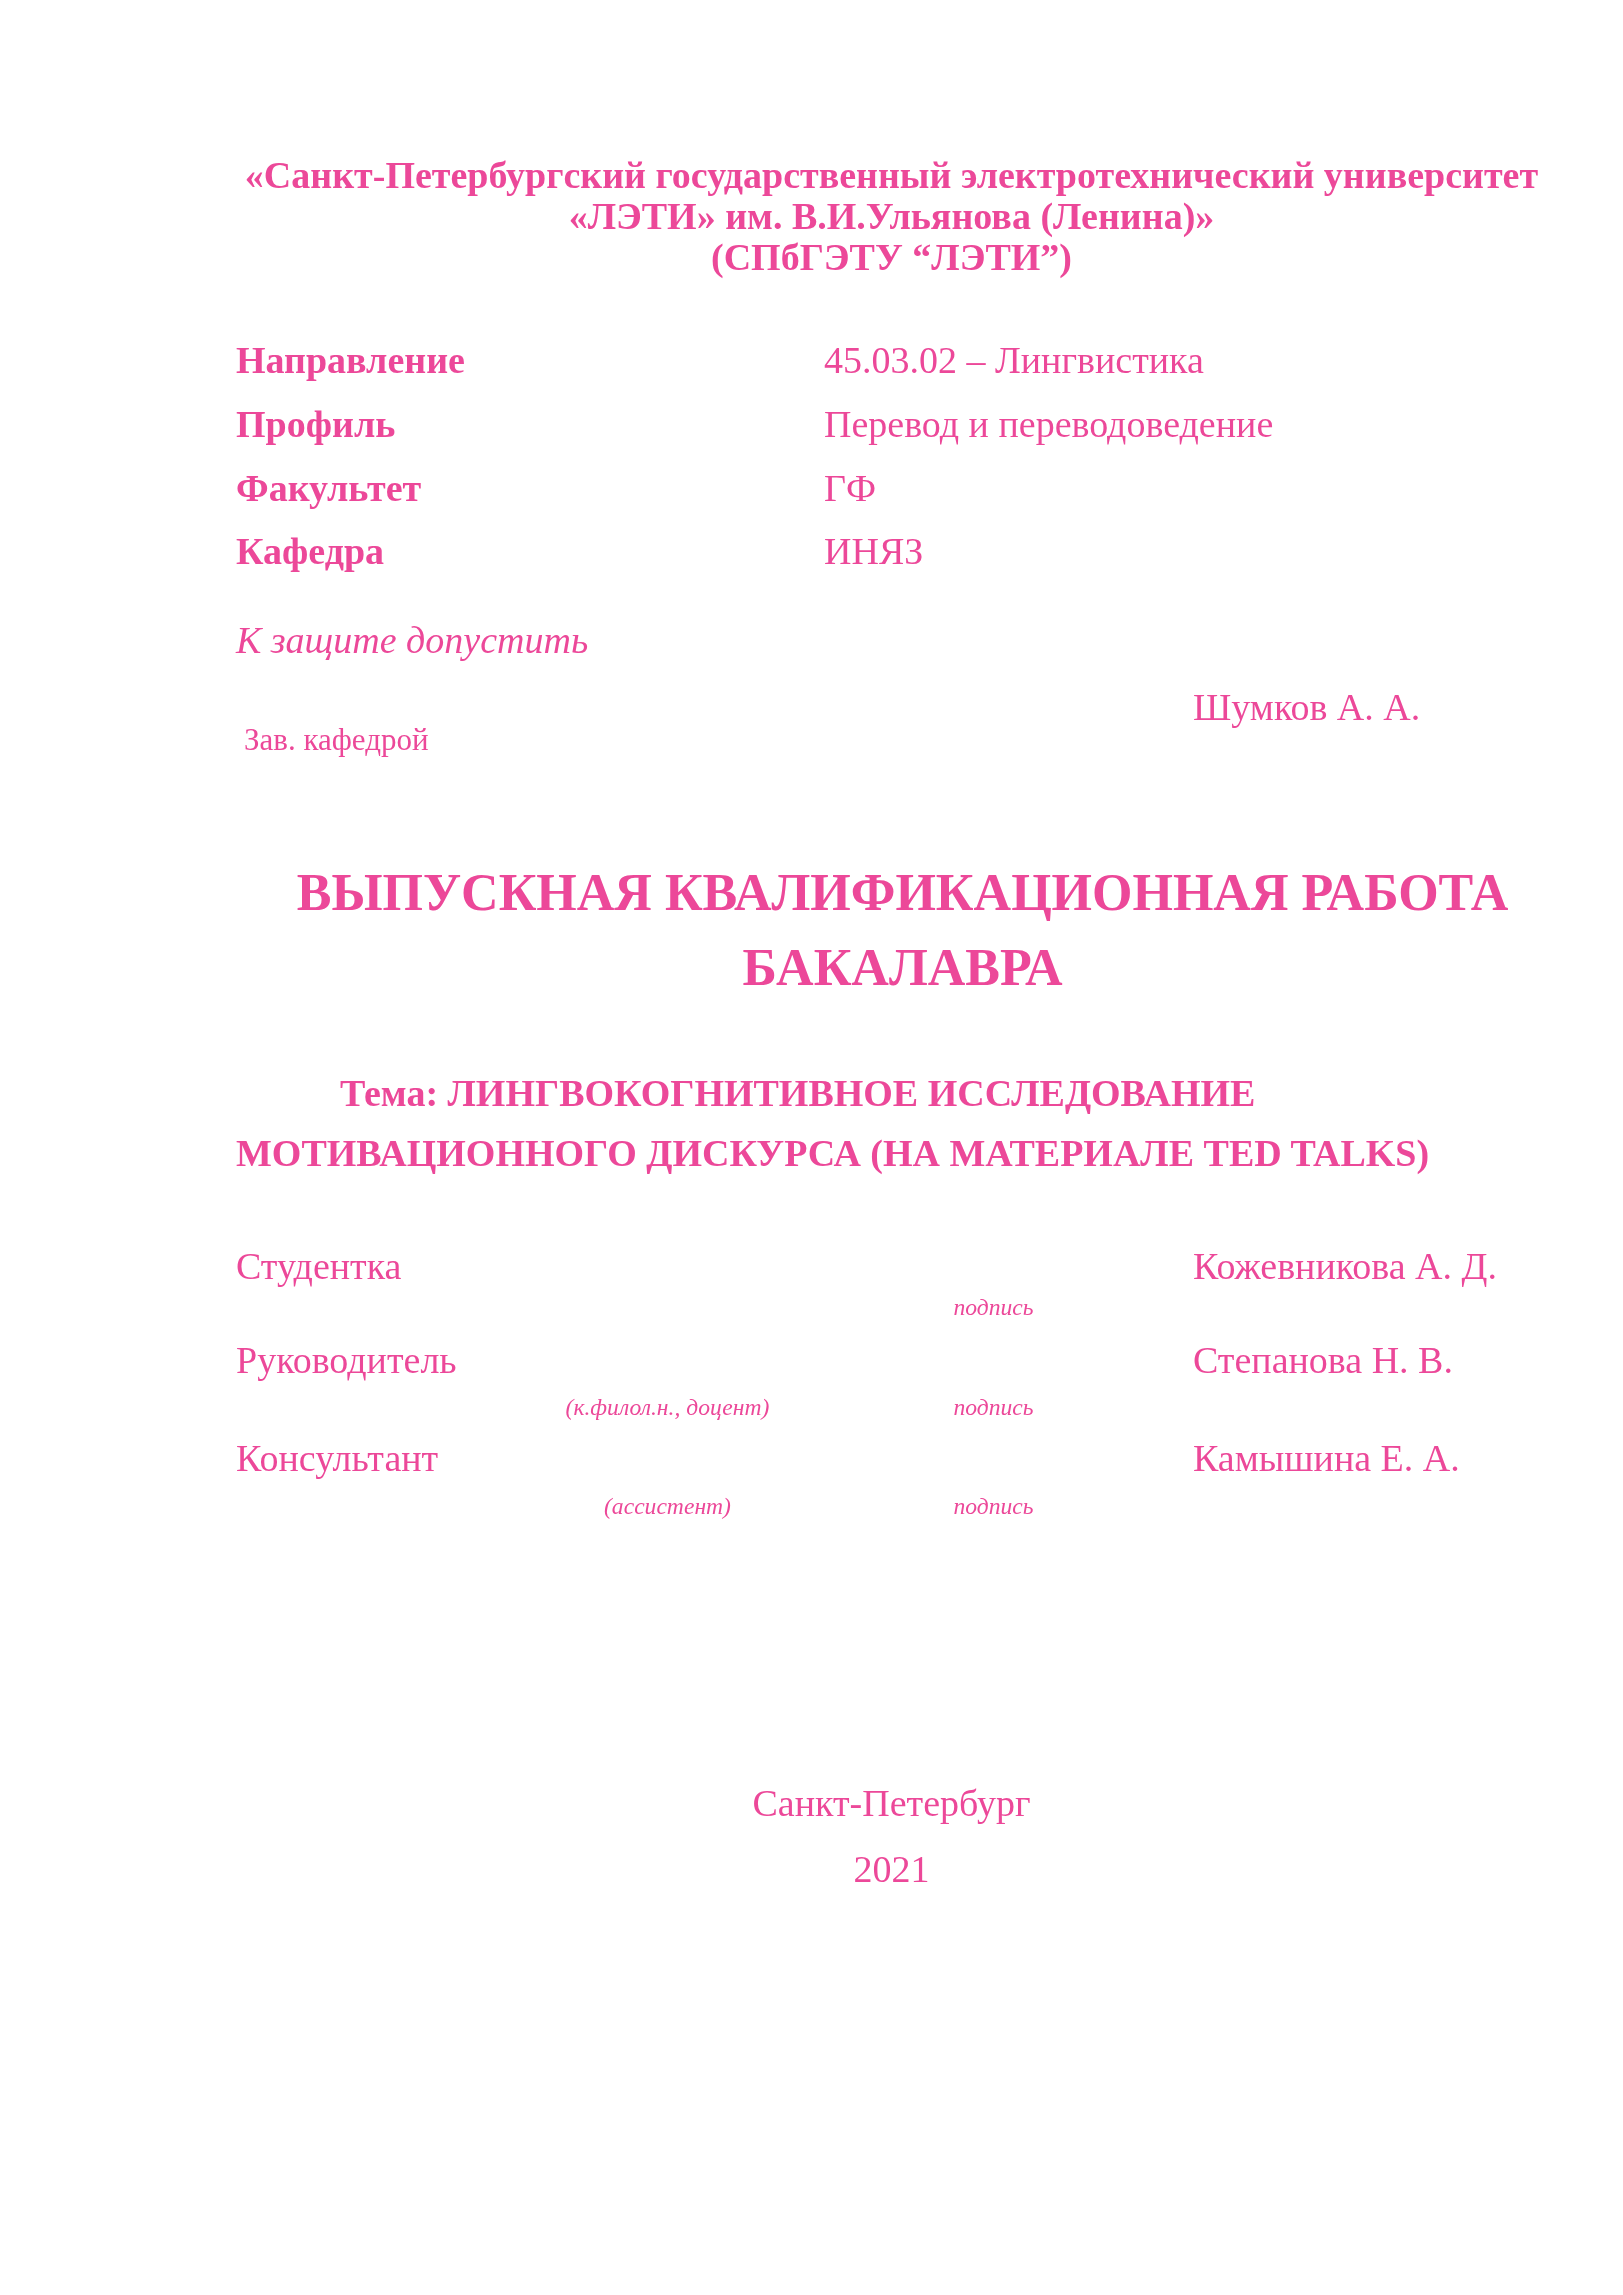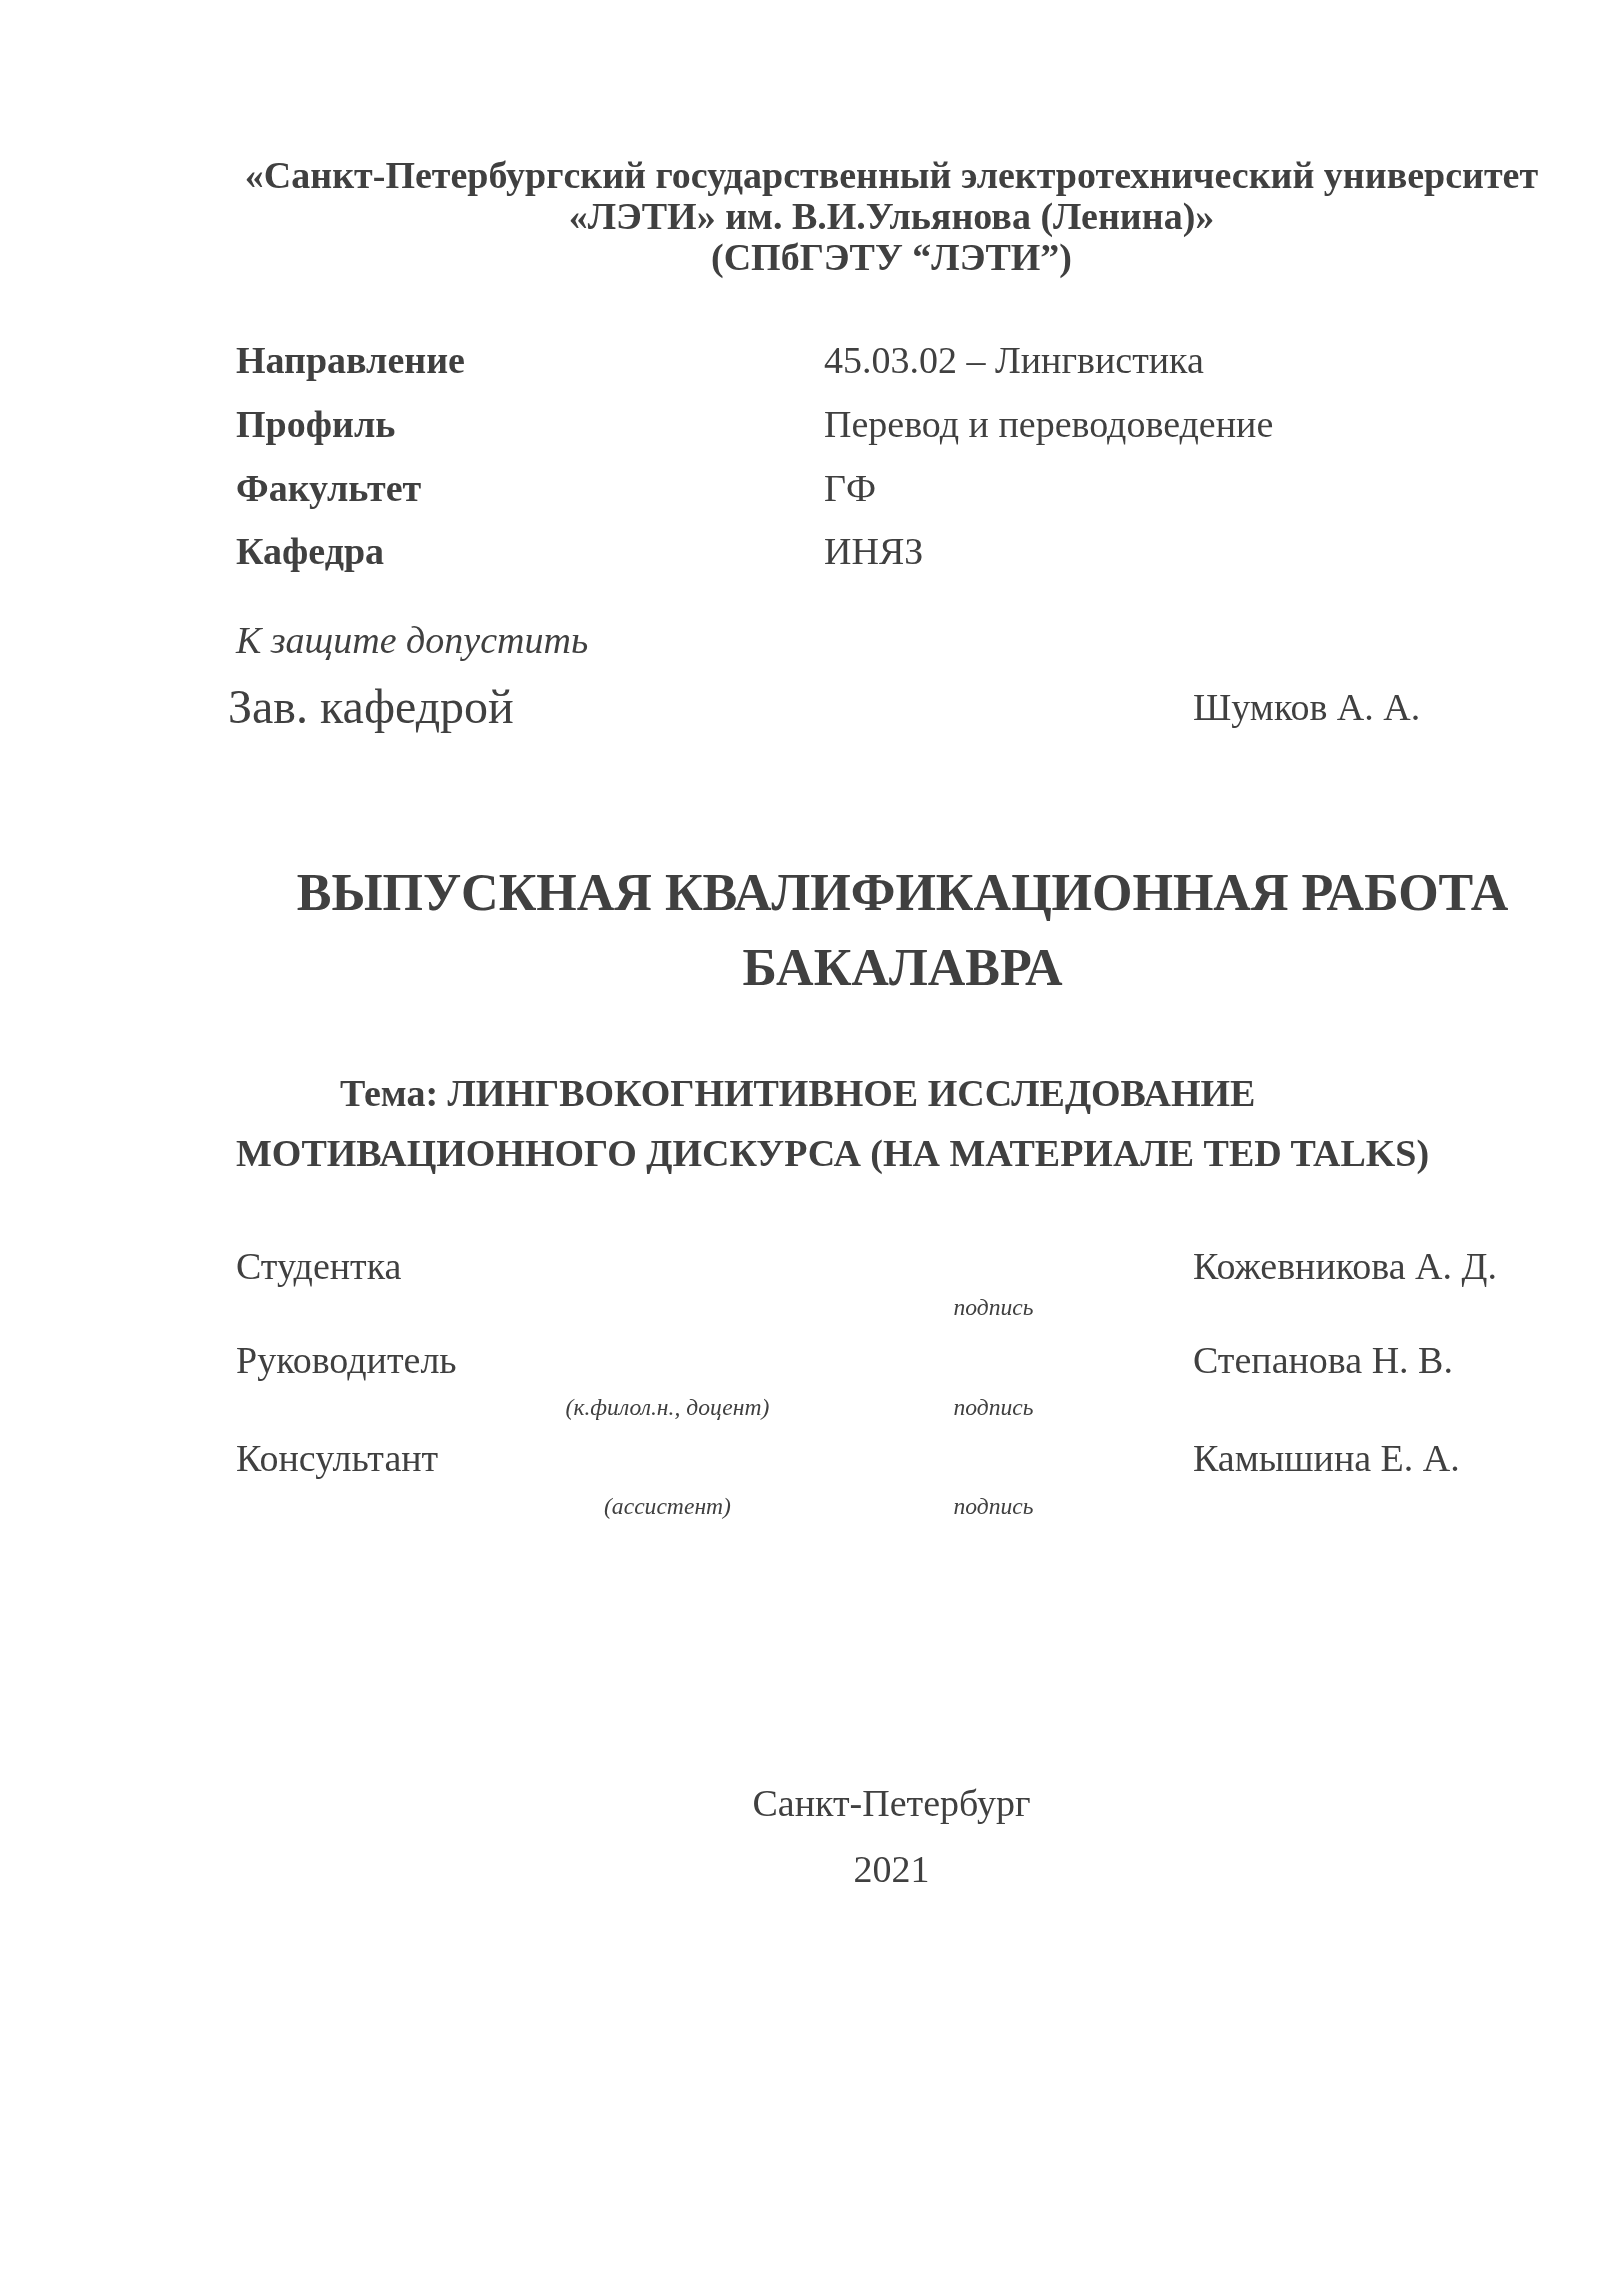--- a/index.html
+++ b/index.html
@@ -5,21 +5,21 @@
   html, body {
     margin: 0;
     padding: 0;
     background: #ffffff;
   }
   .page {
     position: relative;
     width: 1623px;
     height: 2295px;
     background: #ffffff;
-    color: #404040;
+    color: #ec4899;
     font-family: "Liberation Serif", "DejaVu Serif", serif;
     overflow: hidden;
   }
   .abs { position: absolute; }
 
   
   .uni-header {
     top: 155px; left: 236px; width: 1311px;
     text-align: center;
     font-size: 38px; font-weight: bold; line-height: 41px;
@@ -40,21 +40,21 @@
   .row-3 { top: 466px; }
   .row-4 { top: 529px; }
 
   
   .admit-note {
     top: 618px; left: 236px;
     font-size: 38px; line-height: 44px; font-style: italic;
     white-space: nowrap;
   }
   .head-row { top: 685px; left: 0; width: 1623px; height: 47px; }
-  .head-label { position: absolute; left: 228px; font-size: 48px; line-height: 44px; white-space: nowrap; }
+  .head-label { position: absolute; left: 244px; font-size: 31px; line-height: 44px; white-space: nowrap; margin-top: 33px; }
   .head-name  { position: absolute; left: 1193px; font-size: 38px; line-height: 44px; white-space: nowrap; }
 
   
   .work-title {
     top: 855px; left: 247px; width: 1311px;
     text-align: center;
     font-size: 52px; font-weight: bold; line-height: 75px;
   }
   .work-title div { white-space: nowrap; }
 

